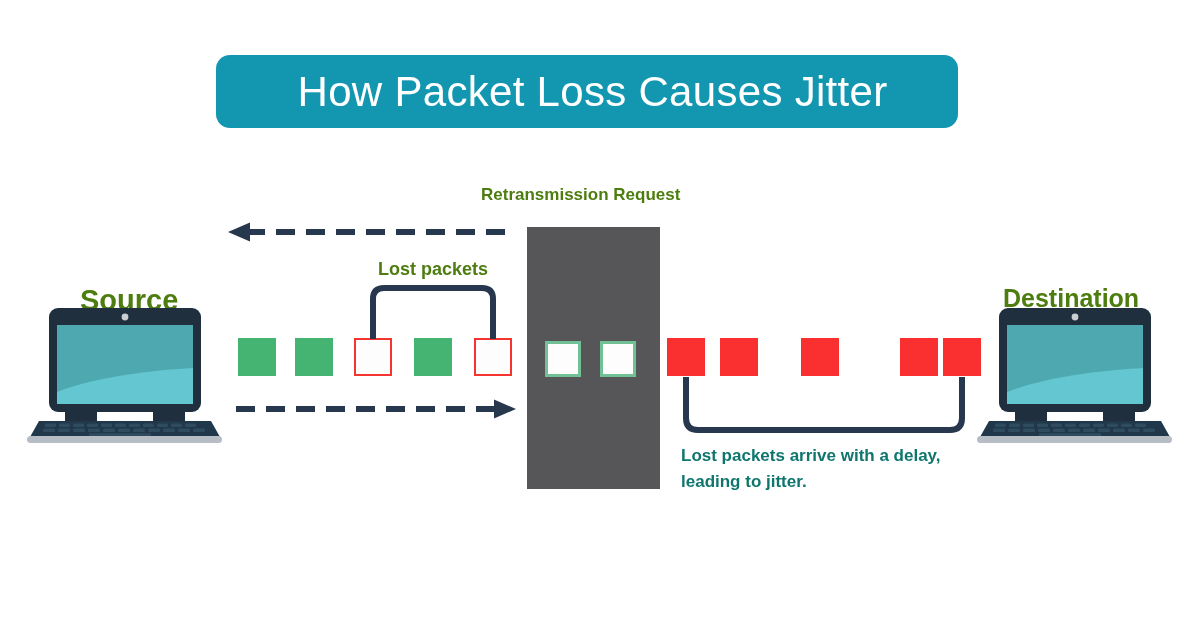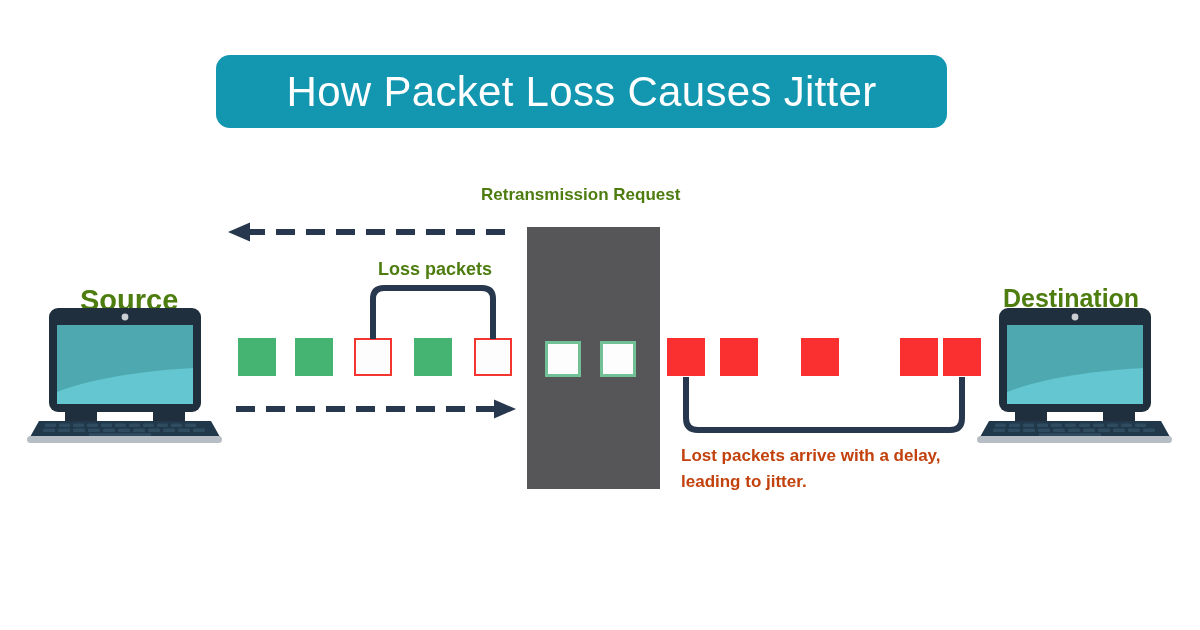--- a/index.html
+++ b/index.html
@@ -20,20 +20,21 @@
     position: absolute;
     left: 216px;
     top: 55px;
     width: 731px;
     height: 73px;
     background: #1397b1;
     border-radius: 14px;
     display: flex;
     align-items: center;
     justify-content: center;
+    padding-left: 11px;
   }
   #title-text {
     color: #ffffff;
     font-size: 42px;
     font-weight: 500;
     letter-spacing: 0.3px;
     line-height: 1;
     white-space: nowrap;
   }
 
@@ -46,21 +47,21 @@
   }
   #label-source        { left: 80px;  top: 284px; font-size: 29px; }
   #label-destination   { left: 1003px; top: 284px; font-size: 25px; }
   #label-retransmission{ left: 481px; top: 185px; font-size: 17px; }
   #label-lost-packets  { left: 378px; top: 259px; font-size: 18px; }
   #caption-delay {
     position: absolute;
     left: 681px;
     top: 443px;
     width: 320px;
-    color: #c2410c;
+    color: #0f766e;
     font-size: 17px;
     font-weight: bold;
     line-height: 1.55;
   }
 
   
   .laptop { position: absolute; width: 195px; height: 135px; }
   #laptop-source      { left: 27px;  top: 308px; }
   #laptop-destination { left: 977px; top: 308px; }
 
@@ -191,21 +192,21 @@
       <rect x="166" y="120.5" width="12" height="3.4" rx="1"></rect>
       <rect x="62" y="125.2" width="62" height="3.2" rx="1"></rect>
     </g>
     <rect x="0" y="128" width="195" height="7" rx="3.5" fill="#b6bdc4"></rect>
   </svg>
 </div>
 
 <div id="network-block"></div>
 
 <div class="lbl" id="label-retransmission">Retransmission Request</div>
-<div class="lbl" id="label-lost-packets">Loss packets</div>
+<div class="lbl" id="label-lost-packets">Lost packets</div>
 <div id="caption-delay">Lost packets arrive with a delay, leading to jitter.</div>
 
 <div class="packet green" style="left:238px"></div>
 <div class="packet green" style="left:295px"></div>
 <div class="packet lost" style="left:354px"></div>
 <div class="packet green" style="left:414px"></div>
 <div class="packet lost" style="left:474px"></div>
 
 <div class="packet buffered" style="left:545px"></div>
 <div class="packet buffered" style="left:600px"></div>

